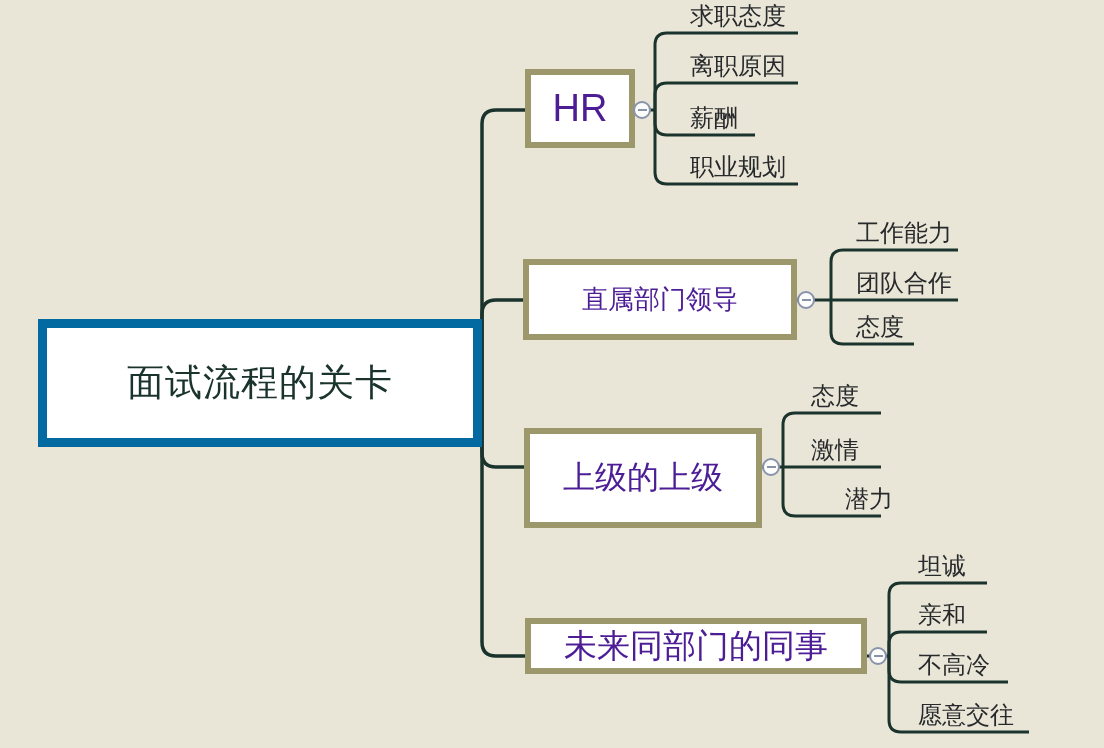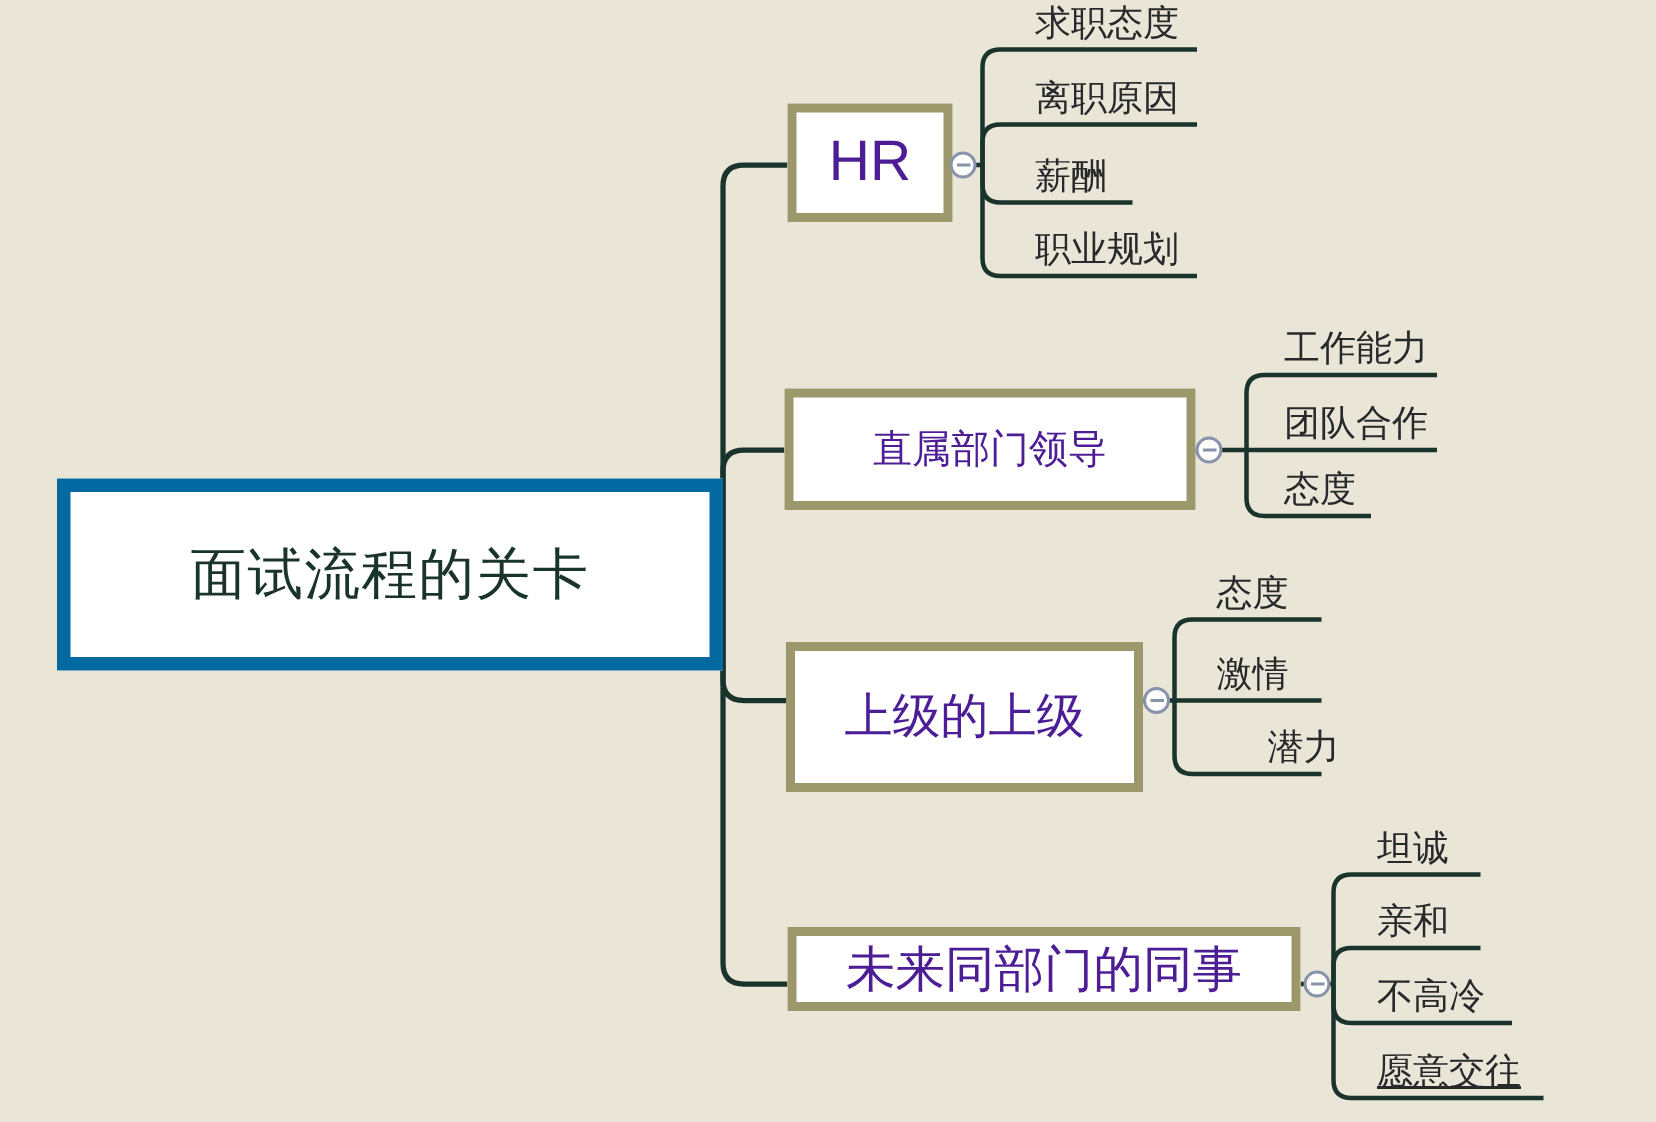--- a/index.html
+++ b/index.html
@@ -149,15 +149,15 @@
   <div class="leaf" style="left:856px;top:269px;">团队合作</div>
   <div class="leaf" style="left:856px;top:313px;">态度</div>
 
   <div class="leaf" style="left:811px;top:382px;">态度</div>
   <div class="leaf" style="left:811px;top:436px;">激情</div>
   <div class="leaf" style="left:802px;top:485px;margin-left:43px;">潜力</div>
 
   <div class="leaf" style="left:918px;top:552px;">坦诚</div>
   <div class="leaf" style="left:918px;top:601px;">亲和</div>
   <div class="leaf" style="left:918px;top:651px;">不高冷</div>
-  <div class="leaf" style="left:918px;top:701px;text-decoration:underline;">愿意交往</div>
+  <div class="leaf" style="left:918px;top:701px;">愿意交往</div>
 
 </div>
 
 </body></html>

